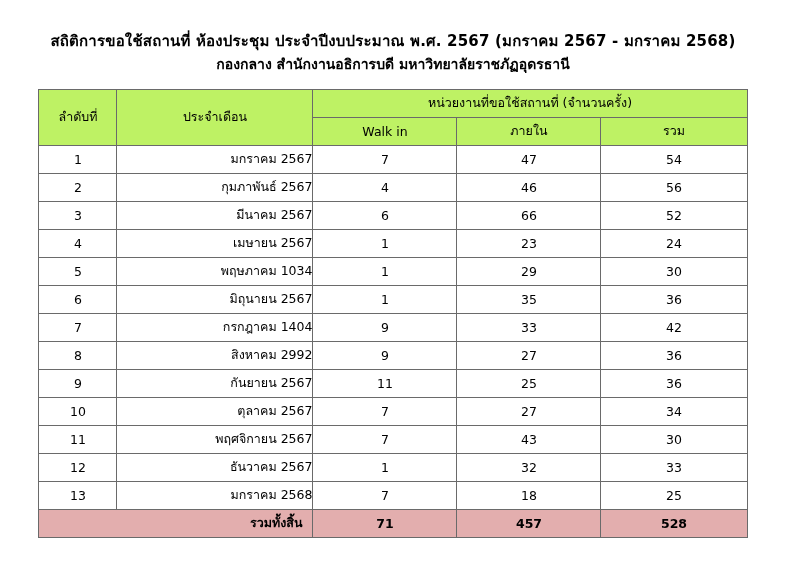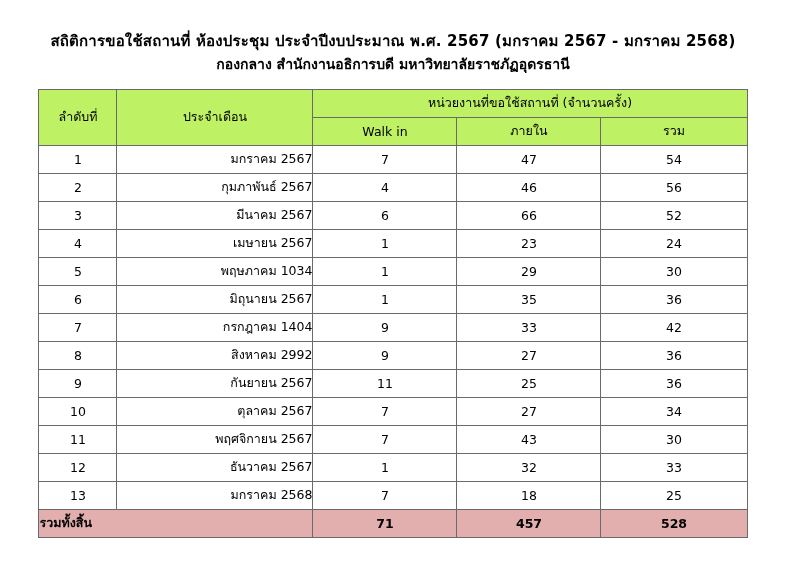--- a/index.html
+++ b/index.html
@@ -64,21 +64,21 @@
   tbody td.month-cell {
     text-align: right;
   }
   tfoot td {
     background: #e3aeae;
     font-weight: bold;
     font-size: 13.5px;
     height: 32px;
   }
   tfoot td.sum-label {
-    text-align: left;
+    text-align: right;
     padding-right: 10px;
   }
   .num { font-family: "DejaVu Sans", "Liberation Sans", sans-serif; }
 </style>
 </head>
 <body>
 
 <div class="page">
 
   <div class="title-block">

